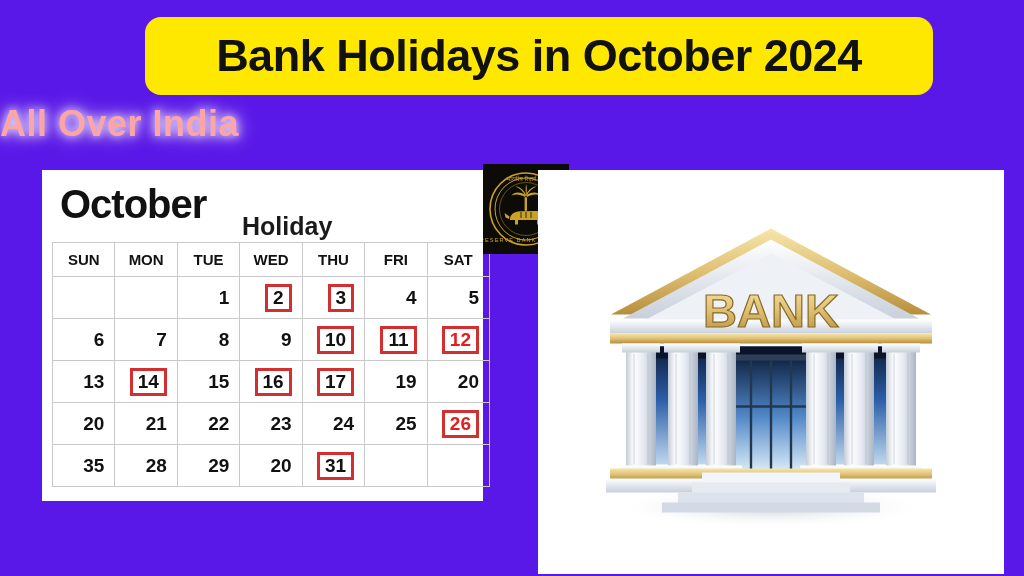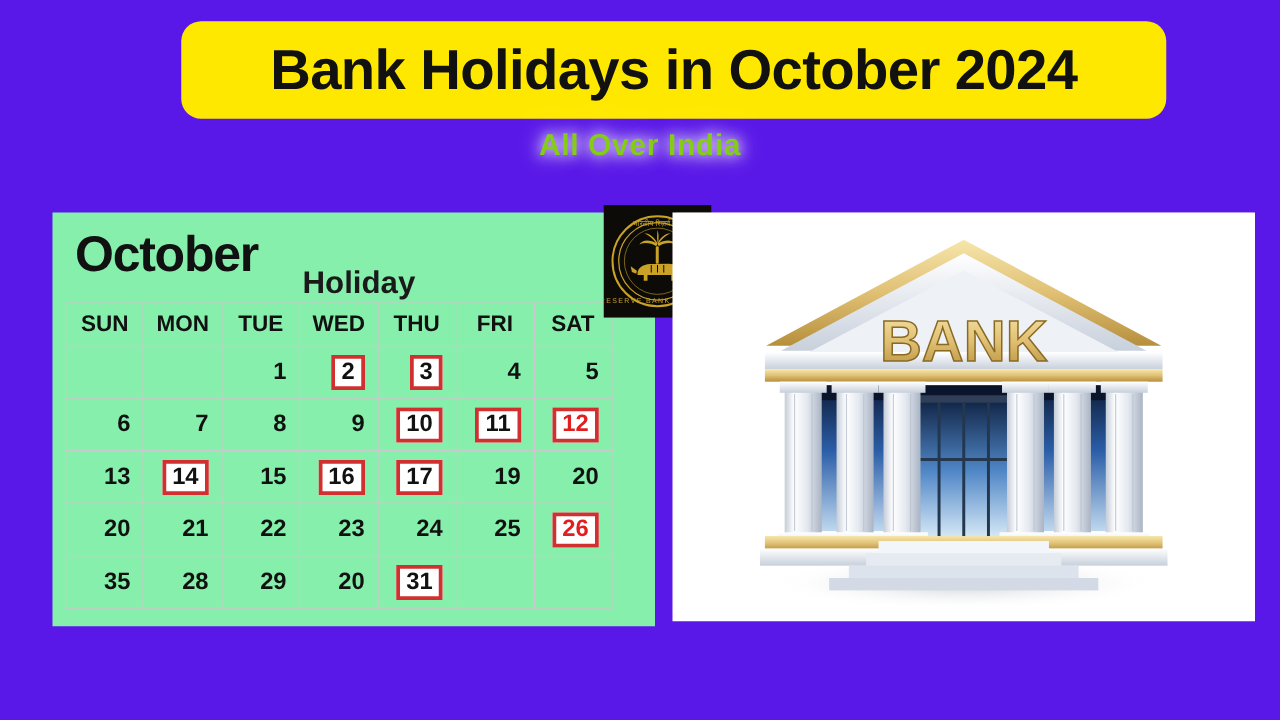--- a/index.html
+++ b/index.html
@@ -17,30 +17,30 @@
     display:flex; align-items:center; justify-content:center;margin-left:27px;
   }
   .title-text{
     font-size:45px; font-weight:bold; color:#111; letter-spacing:-0.5px;
     white-space:nowrap;
   }
 
   
   .subtitle{
     position:absolute; left:0; top:103px; width:1024px;
-    text-align:center; font-size:24px; font-weight:bold; color:#84cc16;
+    font-size:36px; font-weight:bold; color:#fca5a5;
     text-shadow:0 0 10px rgba(255,255,255,.95), 0 0 18px rgba(255,255,255,.6),
                 0 0 26px rgba(255,255,255,.35);
     letter-spacing:.5px;
   }
 
   
   .calendar{
-    position:absolute; left:42px; top:170px; width:482px; height:331px;
-    background:#86efac; padding:10px 10px 8px 10px;
+    position:absolute; left:42px; top:170px; width:441px; height:331px;
+    background:#ffffff; padding:10px 10px 8px 10px;
   }
   .cal-head{
     position:relative; height:62px; padding-left:8px;
   }
   .cal-month{
     position:absolute; left:8px; top:2px;
     font-size:40px; font-weight:bold; color:#111; letter-spacing:-1px;
   }
   .cal-holiday{
     position:absolute; left:190px; top:32px;
@@ -52,41 +52,41 @@
     text-shadow:0 0 6px rgba(240,30,30,.45);
   }
 
   table.cal-grid{ border-collapse:collapse; width:438px; table-layout:fixed; }
   table.cal-grid th, table.cal-grid td{
     border:1px solid #c9c9c9; height:42px; text-align:right;
     padding-right:10px; font-size:19px; font-weight:bold; color:#111;
     vertical-align:middle;
   }
   table.cal-grid th{
-    height:34px; text-align:center; padding-right:0; font-size:18px;
+    height:34px; text-align:center; padding-right:0; font-size:15px;
     border:1px solid #c9c9c9;
   }
   th.wk-end{ color:#e02020; }
   td.wk-end{ color:#e02020; }
   td .daybox{
     display:inline-block; border:3px solid #d23030; padding:0px 5px;
     line-height:22px; min-width:14px; text-align:center; background:#fff;
   }
   td.wk-end .daybox{ color:#e02020; }
 
   
   .rbi-logo{
     position:absolute; left:483px; top:164px; width:86px; height:90px;
     background:#0d0b08; overflow:hidden;
   }
   .rbi-logo svg{ display:block; }
 
   
   .bank-panel{
-    position:absolute; left:538px; top:170px; width:466px; height:327px;
+    position:absolute; left:538px; top:170px; width:466px; height:404px;
     background:#ffffff; overflow:hidden;
   }
   .bank-panel svg{ display:block; width:100%; height:100%; }
 </style>
 </head>
 <body>
 
 <div class="title-banner">
   <span class="title-text">Bank Holidays in October 2024</span>
 </div>

